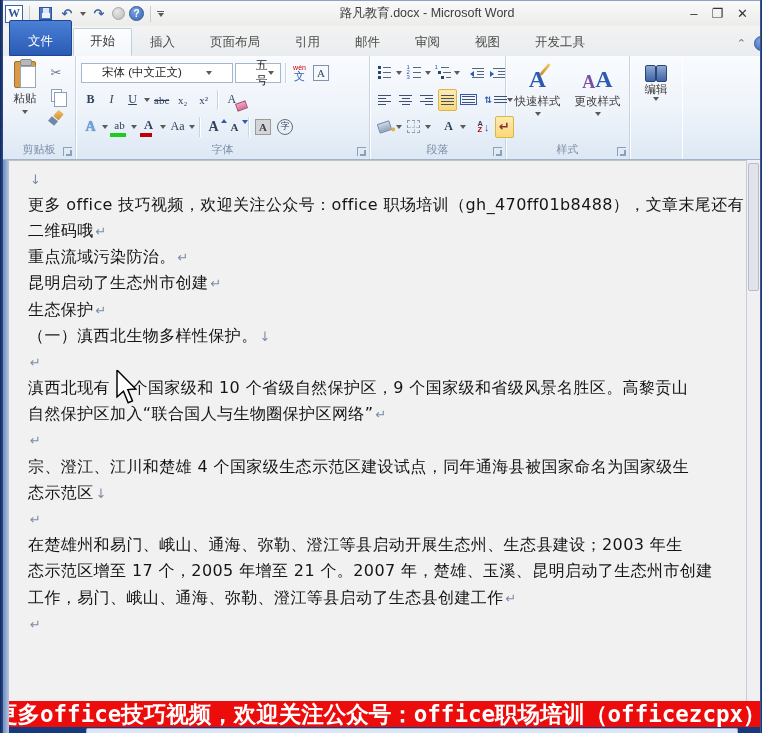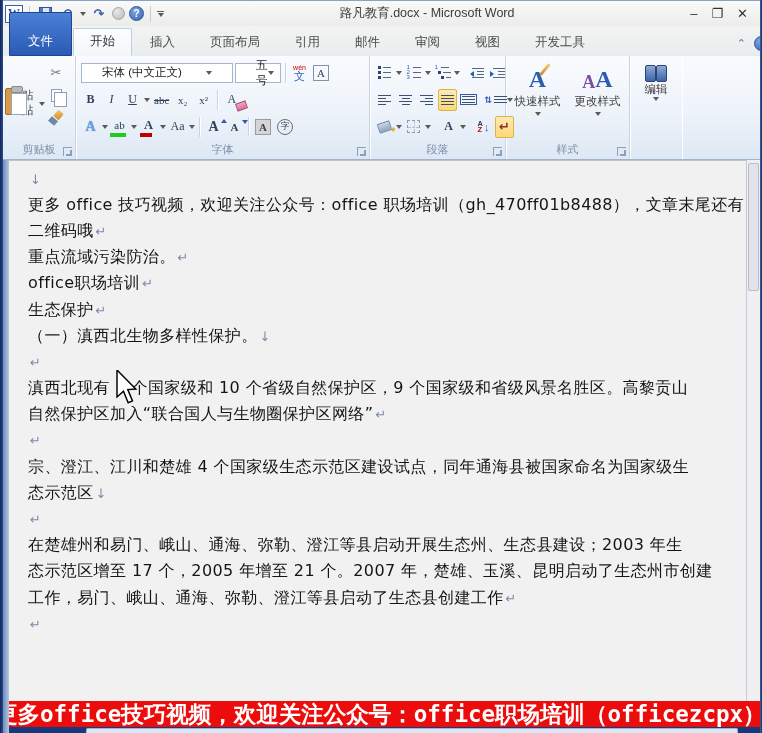--- a/index.html
+++ b/index.html
@@ -42,21 +42,21 @@
   .title-text { flex:1; text-align:center; font-size:12.5px; color:#3c3c3c; }
   .win-controls { display:flex; gap:14px; margin-right:14px; font-size:13px; color:#333; }
   .win-controls span { cursor:default; }
 
   
   .tabrow { position:absolute; left:3px; top:27px; width:757px; height:29px;
             background:linear-gradient(#f2f3f2,#e9ecef); display:flex; align-items:flex-end; padding-left:6px; }
   .tab { padding:4px 16px 5px; font-size:12.5px; color:#4a4a4a; border:1px solid transparent;
          border-bottom:none; margin-right:1px; }
   .tab.file { background:linear-gradient(#4a80d6,#2a5ab5); color:#fff; border:1px solid #1f4590;
-              border-radius:2px 2px 0 0; padding:20px 18px 5px; }
+              border-radius:2px 2px 0 0; padding:12px 18px 5px; }
   .tab.active { background:linear-gradient(#fcfdfe,#f3f7fb); border:1px solid #bfcfe0;
                 border-bottom:1px solid #f3f7fb; border-radius:2px 2px 0 0; color:#2f2f2f;text-align:right; }
   .tabrow-right { margin-left:auto; display:flex; align-items:center; gap:8px; padding-bottom:5px; }
   .caret-glyph { font-size:11px; color:#6b7686; }
   .help-circle.cut { margin-right:-9px; }
 
   
   .ribbon { position:absolute; left:3px; top:56px; width:757px; height:104px;
             background:linear-gradient(180deg,#f9fbfe 0%,#eef3fa 55%,#dde8f4 100%);
             border-bottom:1px solid #9fb4ca; display:flex; }
@@ -64,21 +64,21 @@
            border-right:1px solid #c7d4e4; box-shadow:1px 0 0 #ffffff; }
   .group-body { flex:1; display:flex; }
   .group-label { height:17px; text-align:center; font-size:11px; color:#7b8ea8; position:relative; }
   .dlg { position:absolute; right:3px; bottom:3px; width:9px; height:9px;
          border-left:1px solid #8ca0b8; border-top:1px solid #8ca0b8; }
   .dlg::after { content:""; position:absolute; right:0px; bottom:0px; width:4px; height:4px;
                 border-right:2px solid #8ca0b8; border-bottom:2px solid #8ca0b8; }
 
   
   .g-clipboard { width:73px; }
-  .paste-big { width:40px; display:flex; flex-direction:row; align-items:center; padding-top:2px;justify-content:space-between; }
+  .paste-big { width:40px; display:flex; flex-direction:column; align-items:center; padding-top:2px; }
   .clip-icon { width:22px; height:27px; background:#d79b4a; border:1px solid #9c6f2e; border-radius:2px; position:relative; }
   .clip-icon::before { content:""; position:absolute; left:5px; top:-3px; width:10px; height:5px;
                        background:#b8b8b8; border:1px solid #8a8a8a; border-radius:2px; }
   .clip-icon::after { content:""; position:absolute; left:5px; top:4px; width:14px; height:20px;
                       background:#fff; border:1px solid #9aa7b8; }
   .paste-label { font-size:11.5px; color:#3c3c3c; margin-top:3px; }
   .clip-col { display:flex; flex-direction:column; gap:3px; padding-top:3px; }
   .small-btn { width:22px; height:20px; display:flex; align-items:center; justify-content:center; }
   .scissors { font-size:13px; color:#6a7586; }
   .copy-icon { width:11px; height:13px; background:#fff; border:1px solid #8ba0b8; position:relative; }
@@ -567,21 +567,21 @@
       </div>
       <div class="line">
         <span>二维码哦</span>
         <span class="mark">↵</span>
       </div>
       <div class="line">
         <span>重点流域污染防治。</span>
         <span class="mark">↵</span>
       </div>
       <div class="line">
-        <span>office职场培训</span>
+        <span>昆明启动了生态州市创建</span>
         <span class="mark">↵</span>
       </div>
       <div class="line">
         <span>生态保护</span>
         <span class="mark">↵</span>
       </div>
       <div class="line">
         <span>（一）滇西北生物多样性保护。</span>
         <span class="mark">↓</span>
       </div>

